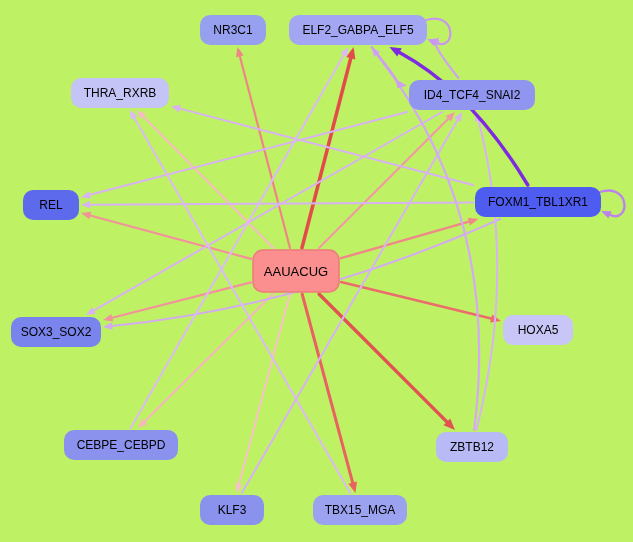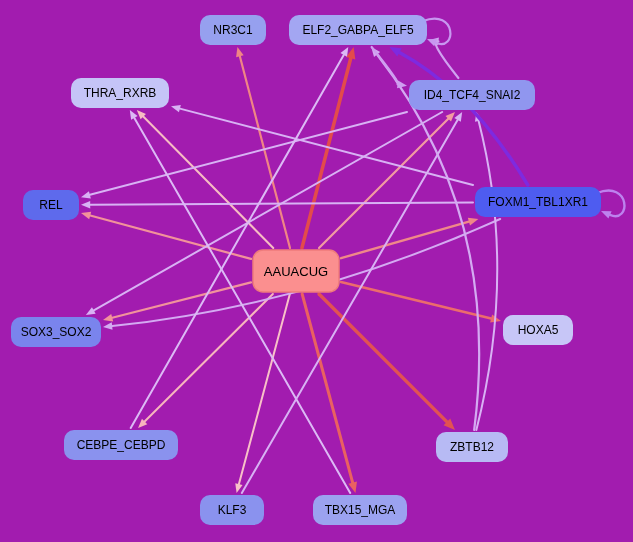--- a/index.html
+++ b/index.html
@@ -5,21 +5,21 @@
   html, body {
     margin: 0;
     padding: 0;
     background: #ffffff;
     font-family: "Liberation Sans", sans-serif;
   }
   .canvas-wrap {
     position: relative;
     width: 633px;
     height: 542px;
-    background: #a21caf;
+    background: #bef264;
     overflow: hidden;
     text-align: right;
   }
   svg { display: block; }
   text {
     font-family: "Liberation Sans", sans-serif;
     pointer-events: none;
   }
 </style>
 </head>

